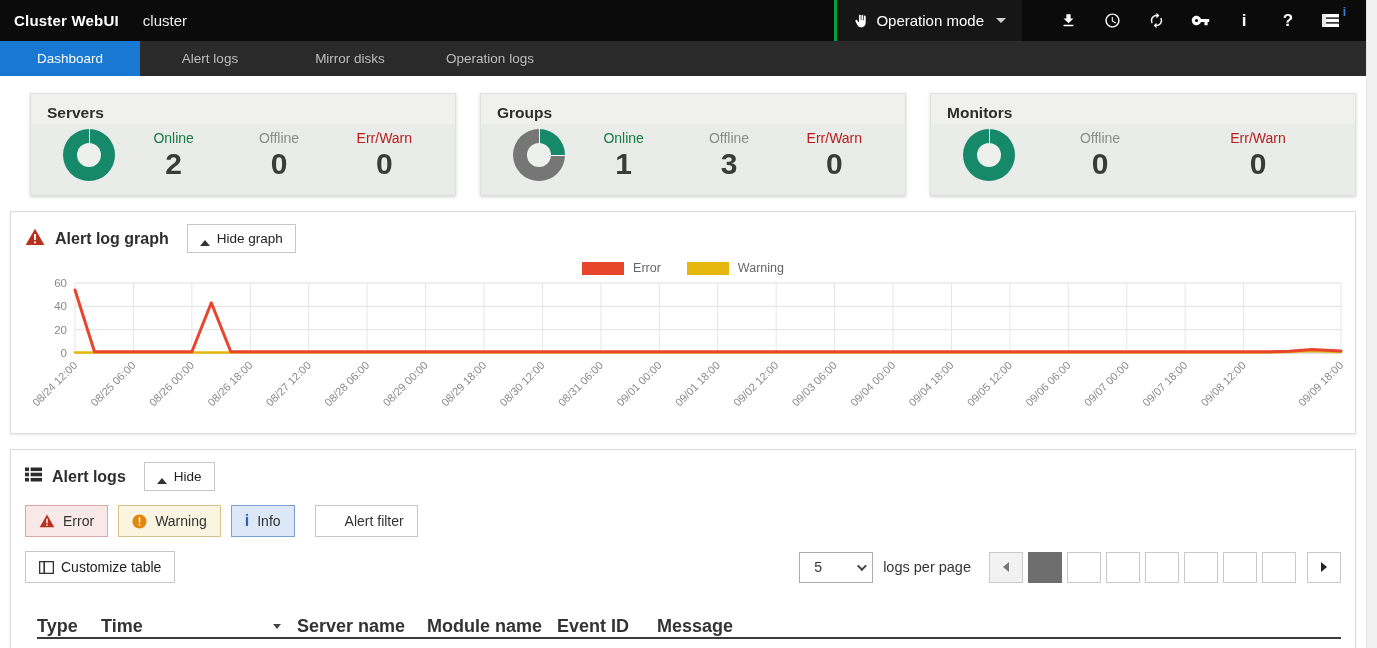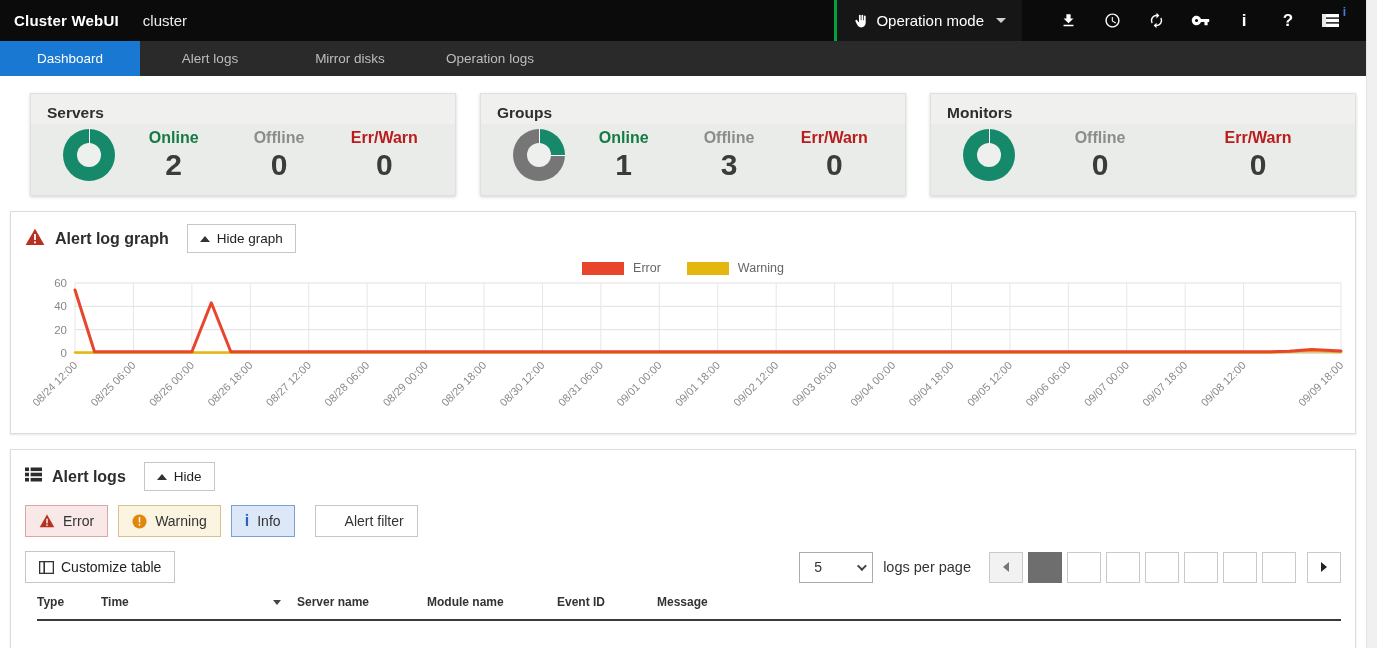--- a/index.html
+++ b/index.html
@@ -35,35 +35,35 @@
   .content { padding:0 10px; }
 
   
   .cards { display:flex; gap:24px; margin-top:17px;padding-left:20px; }
   .card { flex:1; background:#f0f1ef; border:1px solid #e0e0e0; box-shadow:0 1px 3px rgba(0,0,0,.18); }
   .card-title { font-size:15.5px; font-weight:bold; color:#2e2e2e; padding:10px 16px 2px; }
   .stat-row { display:flex; align-items:center; padding:3px 18px 12px; background:#e9ece9; }
   .donut { width:52px; height:52px; border-radius:50%; position:relative; margin:2px 6px 2px 14px; flex:0 0 auto; }
   .donut::after { content:""; position:absolute; inset:14px; border-radius:50%; background:#eef0ee; }
   .stat { flex:1; text-align:center; }
-  .stat-label { font-size:16px; font-weight:bold; }
+  .stat-label { font-size:14px; font-weight:normal; }
   .stat-label.green { color:#157a43; }
   .stat-label.gray { color:#8c8c8c; }
   .stat-label.red { color:#b91c1c; }
   .stat-value { font-size:30px; font-weight:bold; color:#3b3b3b; line-height:1.1; margin-top:1px; }
 
   
   .section { margin-top:15px; border:1px solid #dcdcdc; box-shadow:0 1px 2px rgba(0,0,0,.10); background:#fff; }
   .section-head { display:flex; align-items:center; gap:10px; padding:12px 14px 6px; }
   .section-title { font-size:16px; font-weight:bold; color:#2e2e2e; }
   .btn { display:inline-flex; align-items:center; gap:7px; background:#fff; border:1px solid #c6c6c6;
     padding:6px 12px; font-size:13.5px; color:#222; cursor:pointer; }
   .btn .tri-up { width:0; height:0; border-left:5px solid transparent; border-right:5px solid transparent;
     border-bottom:6px solid #333; }
-  .section-head .btn { margin-left:8px; }
+  .section-head .btn { margin-left:8px;align-items:flex-end; }
 
   
   .legend { display:flex; justify-content:center; gap:26px; margin:2px 0 0; }
   .legend-item { display:flex; align-items:center; gap:9px; font-size:12.5px; color:#666; }
   .legend-swatch { width:42px; height:13px; display:inline-block; }
   .chart-wrap { padding:4px 8px 2px; }
   svg text { font-family:"Liberation Sans", sans-serif; }
 
   
   .filter-row { display:flex; gap:10px; padding:8px 14px 2px; }
@@ -84,22 +84,22 @@
   .pp-label { font-size:14.5px; color:#333; }
   .pager { display:flex; gap:5px; margin-left:8px; }
   .pg { min-width:34px; height:31px; border:1px solid #c9c9c9; background:#fff; display:flex;
     align-items:center; justify-content:center; font-size:14px; color:#333; cursor:pointer; }
   .pg.active { background:#6e6e6e; border-color:#6e6e6e; color:#fff; }
   .pg.nav-prev { background:#f2f2f2; }
   .tri-l { width:0; height:0; border-top:5px solid transparent; border-bottom:5px solid transparent; border-right:6px solid #777; }
   .tri-r { width:0; height:0; border-top:5px solid transparent; border-bottom:5px solid transparent; border-left:6px solid #222; }
 
   
-  .thead { display:flex; align-items:center; margin:12px 14px 0 26px; padding-bottom:10px;
-    border-bottom:2px solid #3a3a3a; font-weight:bold; font-size:12px; color:#333; }
+  .thead { display:flex; align-items:center; margin:33px 14px 0 26px; 
+    border-bottom:2px solid #3a3a3a; font-weight:bold; font-size:18px; color:#333; }
   .col-type { width:64px; }
   .col-time { width:196px; display:flex; align-items:center; justify-content:space-between; padding-right:16px; }
   .col-server { width:130px; }
   .col-module { width:130px; }
   .col-event { width:100px; }
   .col-msg { flex:1; }
   .sort-caret { width:0; height:0; border-left:4px solid transparent; border-right:4px solid transparent;
     border-top:5px solid #444; }
 
   

